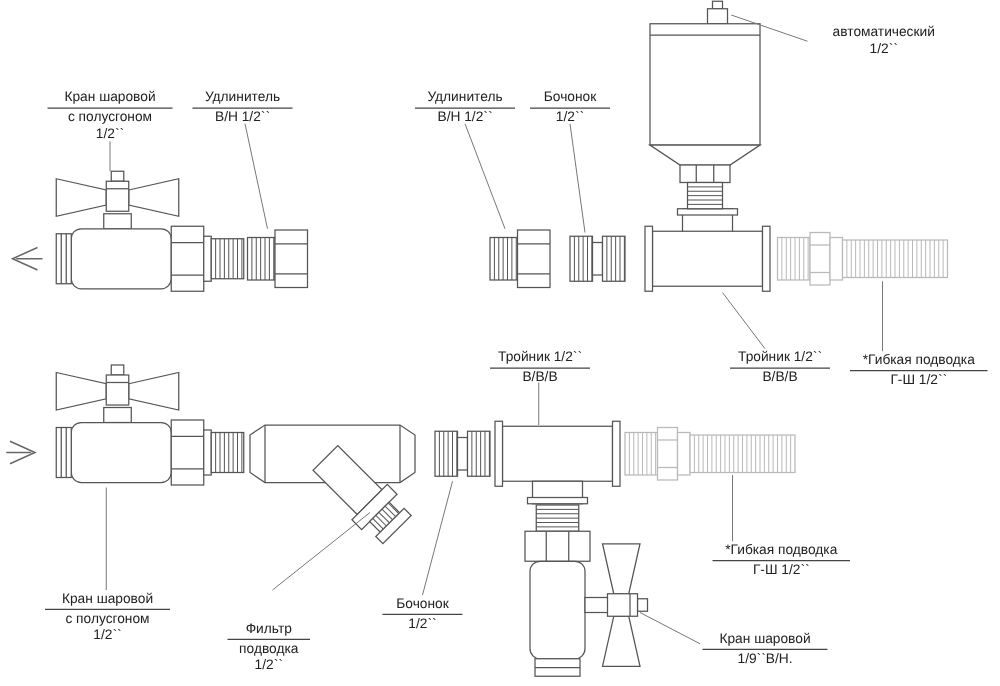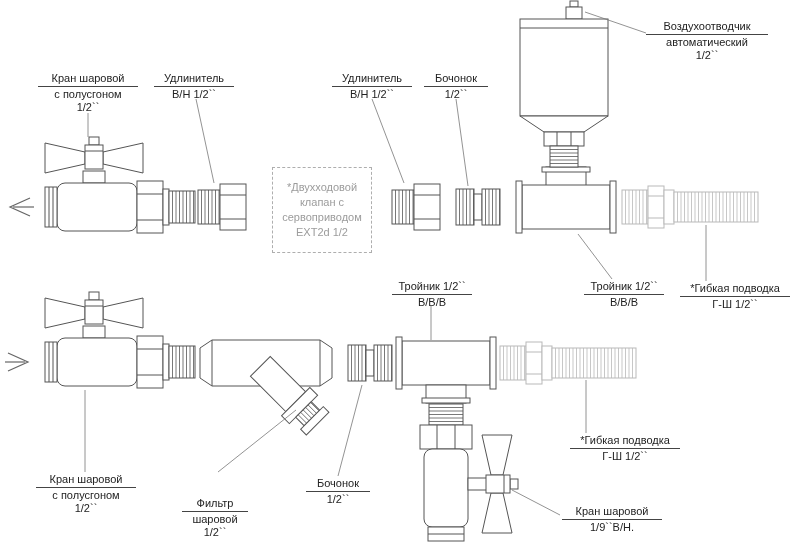--- a/index.html
+++ b/index.html
@@ -266,56 +266,49 @@
     <span class="cl u">Удлинитель</span>
     <span class="cl">В/Н 1/2``</span>
   </div>
 
   <div class="callout" style="left:424px;top:72px;width:64px">
     <span class="cl u">Бочонок</span>
     <span class="cl">1/2``</span>
   </div>
 
   <div class="callout" style="left:646px;top:20px;width:122px">
-    <span class="cl u">Воздухоотводчик</span>
     <span class="cl">автоматический</span>
     <span class="cl">1/2``</span>
   </div>
 
   <div class="callout" style="left:584px;top:280px;width:80px">
     <span class="cl u">Тройник 1/2``</span>
     <span class="cl">В/В/В</span>
   </div>
 
   <div class="callout" style="left:680px;top:282px;width:110px">
     <span class="cl u">*Гибкая подводка</span>
     <span class="cl">Г-Ш 1/2``</span>
   </div>
 
-  <div class="servo-box" style="left:272px;top:167px;width:100px;height:86px">
-    <span class="cl">*Двухходовой</span>
-    <span class="cl">клапан с</span>
-    <span class="cl">сервоприводом</span>
-    <span class="cl">EXT2d 1/2</span>
-  </div>
 
   <div class="callout" style="left:392px;top:280px;width:80px">
     <span class="cl u">Тройник 1/2``</span>
     <span class="cl">В/В/В</span>
   </div>
 
   <div class="callout" style="left:36px;top:473px;width:100px">
     <span class="cl u">Кран шаровой</span>
     <span class="cl">с полусгоном</span>
     <span class="cl">1/2``</span>
   </div>
 
   <div class="callout" style="left:182px;top:497px;width:66px">
     <span class="cl u">Фильтр</span>
-    <span class="cl">шаровой</span>
+    <span class="cl">подводка</span>
     <span class="cl">1/2``</span>
   </div>
 
   <div class="callout" style="left:306px;top:477px;width:64px">
     <span class="cl u">Бочонок</span>
     <span class="cl">1/2``</span>
   </div>
 
   <div class="callout" style="left:570px;top:434px;width:110px">
     <span class="cl u">*Гибкая подводка</span>

